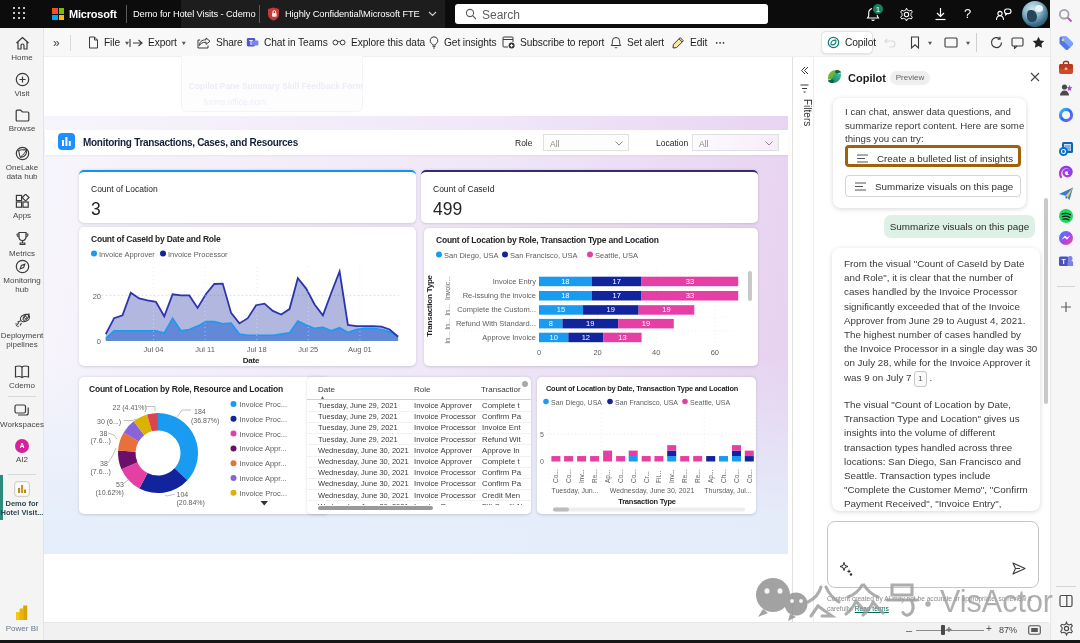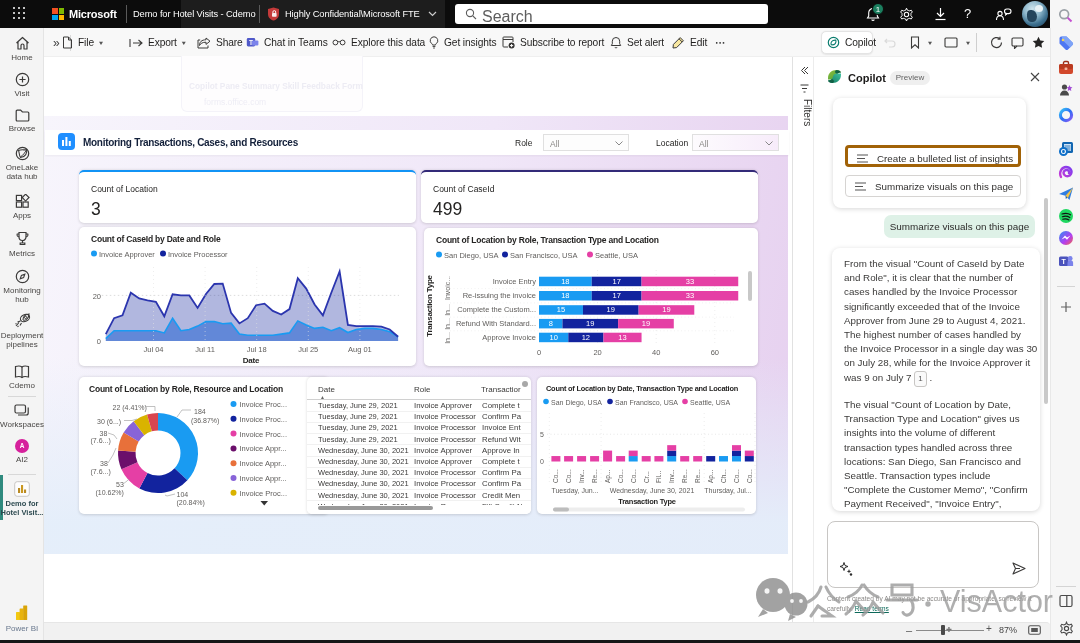--- a/index.html
+++ b/index.html
@@ -9,21 +9,21 @@
 
 #topbar{position:absolute;left:0;top:0;width:1050px;height:28px;background:#0c0c0c;color:#fff;}
 #topcorner{position:absolute;left:1050px;top:0;width:30px;height:28px;background:#f6f6f6;}
 #topbar .lift{position:absolute;left:181px;top:0;width:264px;height:28px;background:#1d1d1d;}
 .waffle{position:absolute;left:13px;top:7px;width:14px;height:13px;}
 .waffle i{position:absolute;width:2.2px;height:2.2px;background:#fff;border-radius:50%;}
 .mslogo{position:absolute;left:52px;top:8px;width:12px;height:12px;}
 .mslogo i{position:absolute;width:5.5px;height:5.5px;}
 .topsep{position:absolute;top:5px;width:1px;height:18px;background:#5a5a5a;}
 .toptxt{position:absolute;top:7px;font-size:11px;color:#fff;letter-spacing:0.1px;}
-#searchbox{position:absolute;left:455px;top:4px;width:313px;height:20px;background:#fff;border-radius:3px;color:#5d5d5d;font-size:16px;}
+#searchbox{position:absolute;left:455px;top:4px;width:313px;height:20px;background:#fff;border-radius:3px;color:#5d5d5d;font-size:12px;}
 
 #toolbar{position:absolute;left:44px;top:28px;width:1006px;height:29px;background:#f8f8f8;border-bottom:1px solid #efefef;}
 #toolbar .item{position:absolute;top:0;height:29px;display:flex;align-items:center;gap:5px;font-size:10.2px;letter-spacing:-0.1px;color:#201f1e;white-space:nowrap;}
 #toolbar svg{display:block;}
 .chev{font-size:8px;color:#555;transform:scaleY(0.8);}
 
 #leftnav{position:absolute;left:0;top:28px;width:44px;height:612px;background:#f4f4f4;border-right:1px solid #e4e4e4;}
 .navitem{position:absolute;left:0;width:44px;text-align:center;color:#3b3a39;}
 .navitem svg{display:block;margin:0 auto;}
 .navlab{font-size:8px;color:#484644;line-height:9px;margin-top:2px;}
@@ -116,21 +116,21 @@
 <div id="topcorner">
   <svg class="abs" style="left:8px;top:8px" width="15" height="15" viewBox="0 0 15 15">
       <circle cx="6.2" cy="6.2" r="4.4" stroke="#9aa0a6" stroke-width="1.7" fill="none"></circle>
       <path d="M9.6 9.6 L13.5 13.5" stroke="#c44fd0" stroke-width="2"></path>
     </svg>
 </div>
 
 <div id="toolbar">
   <div class="item" style="left:9px;font-size:12px;color:#404040;">»</div>
   <div class="abs" style="left:26px;top:7px;width:1px;height:16px;background:#d9d9d9;"></div>
-  <div class="item" style="left:18px;">
+  <div class="item" style="left:44px;">
     <svg width="11" height="13" viewBox="0 0 11 13">
         <path d="M1.5 1 H6.5 L9.5 4 V12 H1.5 Z M6.5 1 V4 H9.5" stroke="#3b3a39" stroke-width="1" fill="none"></path>
       </svg>
     <span>File</span>
       <span class="chev">▾</span>
   </div>
   <div class="item" style="left:85px;">
     <svg width="14" height="10" viewBox="0 0 14 10">
         <path d="M1 1 V9 M4 5 H12.5 M9.5 2 L13 5 L9.5 8" stroke="#3b3a39" stroke-width="1.1" fill="none"></path>
       </svg>
@@ -267,21 +267,21 @@
     <div class="navlab">Apps</div>
   </div>
   <div class="navitem" style="top:203px;">
     <svg width="15" height="16" viewBox="0 0 15 16">
         <path d="M4 1.5 H11 V6 a3.5 3.5 0 0 1 -7 0 Z" stroke="#3b3a39" stroke-width="1.2" fill="none"></path>
         <path d="M4 3 H2.2 a2 2 0 0 0 2 2.8 M11 3 H12.8 a2 2 0 0 1 -2 2.8" stroke="#3b3a39" stroke-width="1.1" fill="none"></path>
         <path d="M7.5 9.5 V12 M5.2 13.5 H9.8 V12 H5.2 Z" stroke="#3b3a39" stroke-width="1.2" fill="none"></path>
       </svg>
     <div class="navlab">Metrics</div>
   </div>
-  <div class="navitem" style="top:241px;">
+  <div class="navitem" style="top:231px;">
     <svg width="15" height="15" viewBox="0 0 15 15">
         <circle cx="7.5" cy="7.5" r="6.2" stroke="#3b3a39" stroke-width="1.2" fill="none"></circle>
         <path d="M9.8 5.2 L8.6 8.6 L5.2 9.8 L6.4 6.4 Z" stroke="#3b3a39" stroke-width="1.1" fill="none"></path>
       </svg>
     <div class="navlab">Monitoring<br>hub</div>
   </div>
   <div class="navitem" style="top:284px;">
     <svg width="17" height="17" viewBox="0 0 17 17">
         <path d="M9 8 C9 5 11 2.5 15 2 C14.8 5.8 12.5 8.2 9.3 8.5" stroke="#3b3a39" stroke-width="1.1" fill="none"></path>
         <ellipse cx="11" cy="6" rx="4.8" ry="3.4" transform="rotate(-25 11 6)" stroke="#3b3a39" stroke-width="1.1" fill="none"></ellipse>
@@ -658,20 +658,21 @@
     <path d="M15 6.5 C15 12 11.5 15 6.5 15 C4 15 2.5 14 2 12.5 C5 12.5 6.5 11 7 8.5 C7.4 6.7 9 5.5 11 5.5 L15 5.5 Z" fill="url(#cpg2)"></path>
     <path d="M6.5 15 C4 15 2.5 14 2 12.5 C3.8 12.5 5.1 11.9 6 10.8 L8.2 13 C7.7 14.2 7.2 15 6.5 15 Z" fill="url(#cpg3)"></path>
   </svg>
   <div class="abs" style="left:34px;top:14.5px;font-size:11px;font-weight:bold;color:#1b1a19;">Copilot</div>
   <div class="abs" style="left:76px;top:14px;width:40px;height:14px;background:#efefef;border-radius:7px;font-size:8px;color:#5f5f5f;text-align:center;line-height:14px;">Preview</div>
   <svg class="abs" style="left:216px;top:15px" width="10" height="10" viewBox="0 0 10 10">
       <path d="M1 1 L9 9 M9 1 L1 9" stroke="#444" stroke-width="1.1"></path>
     </svg>
 
   <div class="abs" style="left:19px;top:41px;width:193px;height:110px;background:#fff;border-radius:8px;box-shadow:0 1px 5px rgba(0,0,0,0.16);">
+    <div style="position:absolute;left:12px;top:7px;font-size:9.7px;line-height:13.7px;color:#3b3a39;white-space:nowrap;">I can chat, answer data questions, and<br>summarize report content. Here are some<br>things you can try:</div>
     <div style="position:absolute;left:12px;top:47px;width:176px;height:22px;border:3px solid #a16207;border-radius:4px;">
       <svg style="position:absolute;left:9px;top:6px" width="12" height="10" viewBox="0 0 12 10">
           <path d="M0 1 H11 M0 4.5 H8 M0 8 H11" stroke="#555" stroke-width="1.2"></path>
         </svg>
       <span style="position:absolute;left:29px;top:5px;font-size:9.8px;color:#323130;white-space:nowrap;">Create a bulleted list of insights</span>
     </div>
     <div style="position:absolute;left:12px;top:77px;width:176px;height:22px;border:1px solid #d6d4d2;border-radius:4px;">
       <svg style="position:absolute;left:9px;top:6px" width="12" height="10" viewBox="0 0 12 10">
           <path d="M0 1 H11 M0 4.5 H8 M0 8 H11" stroke="#555" stroke-width="1.2"></path>
         </svg>

